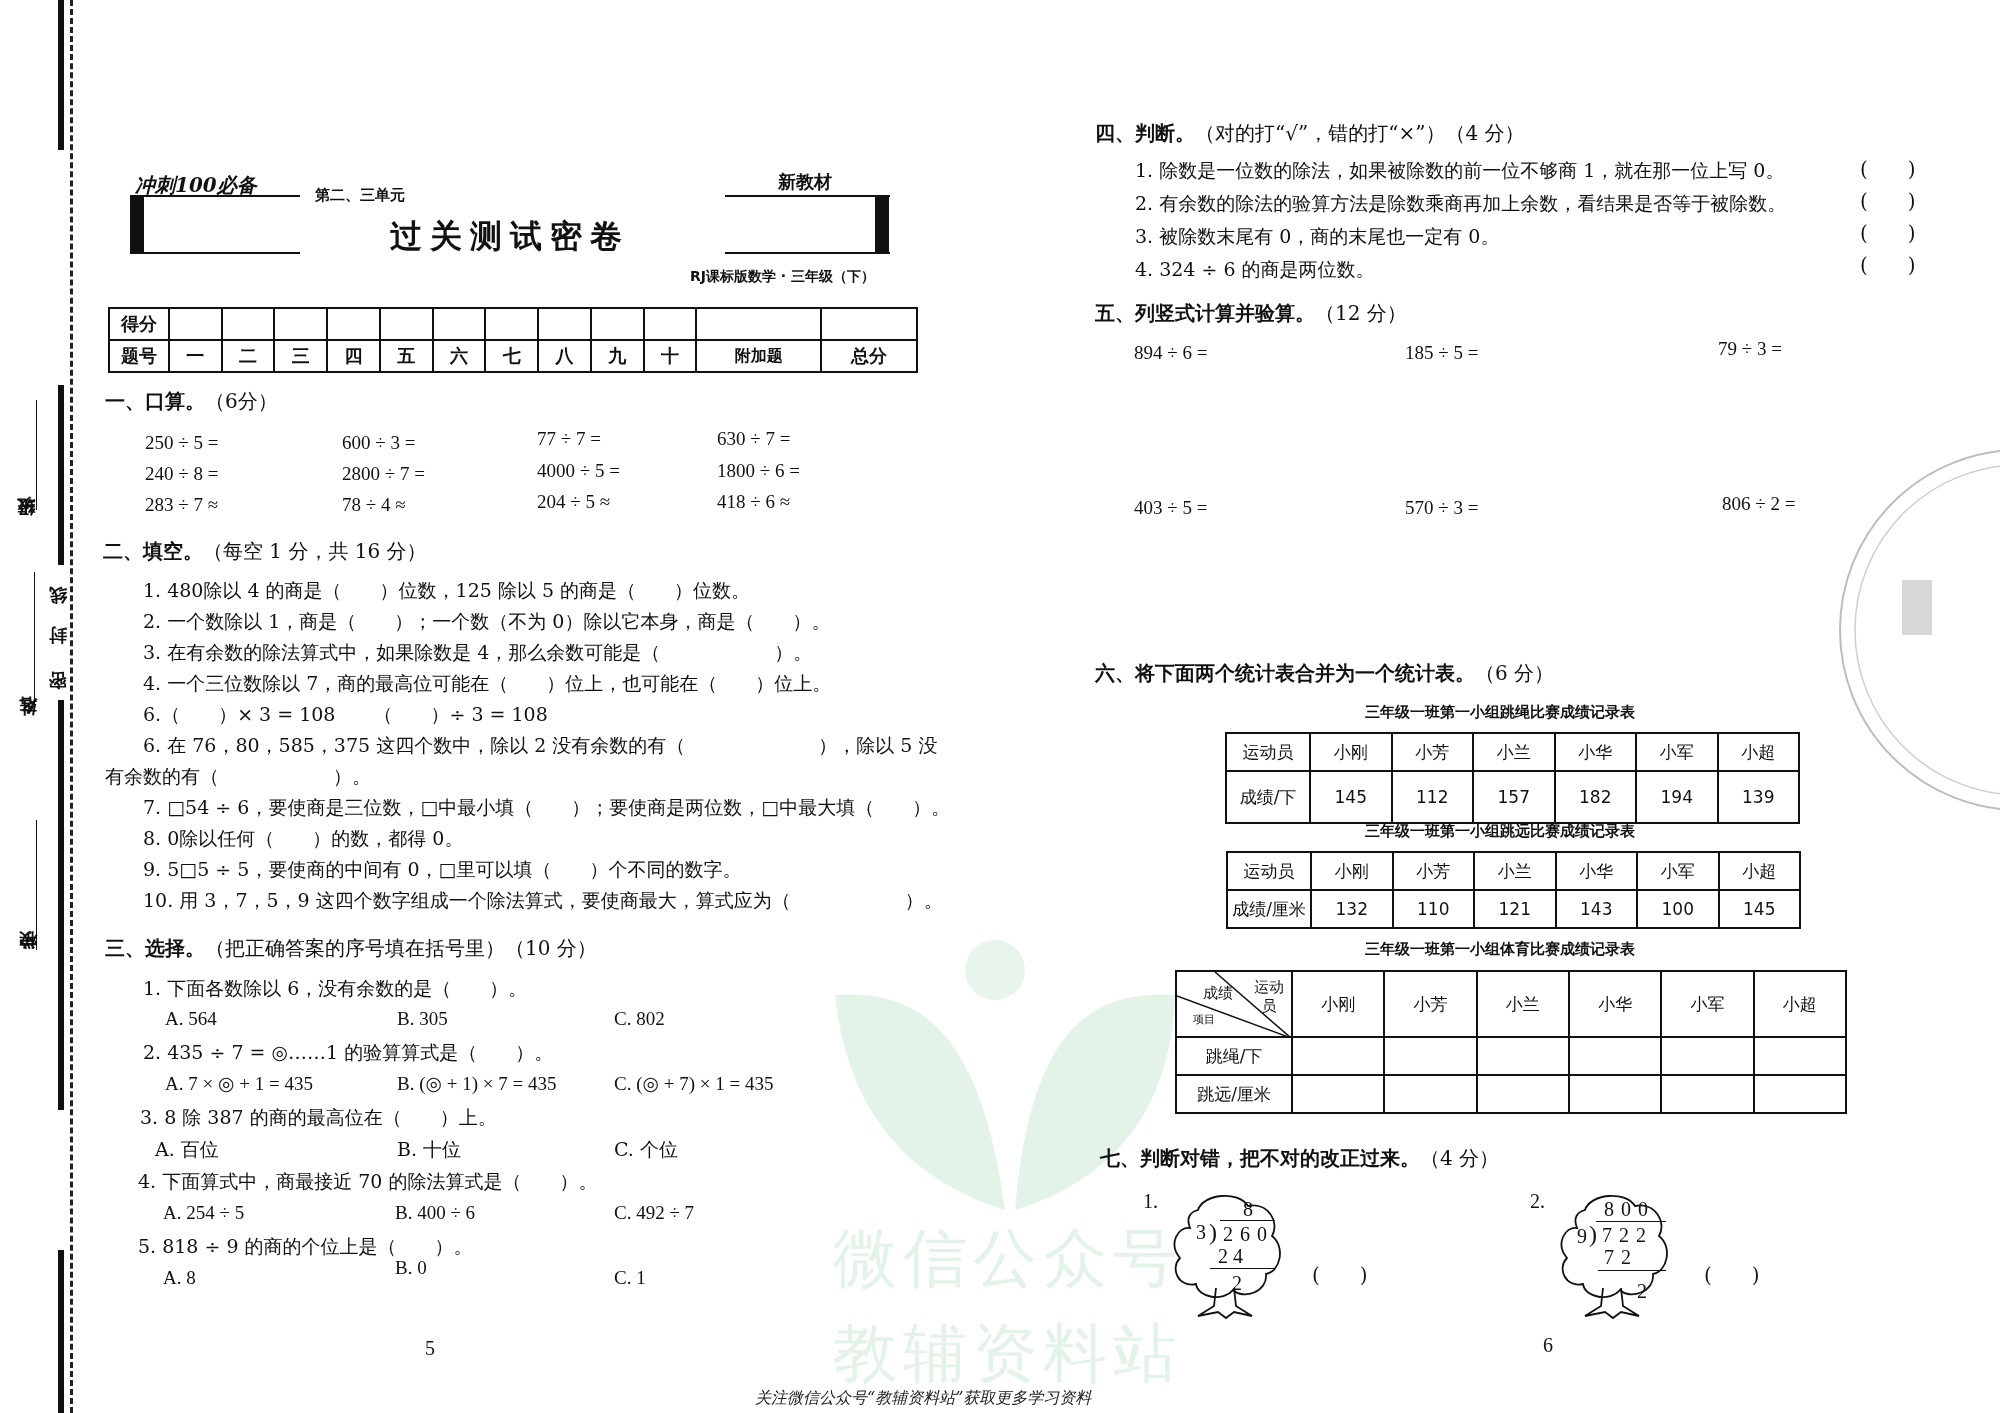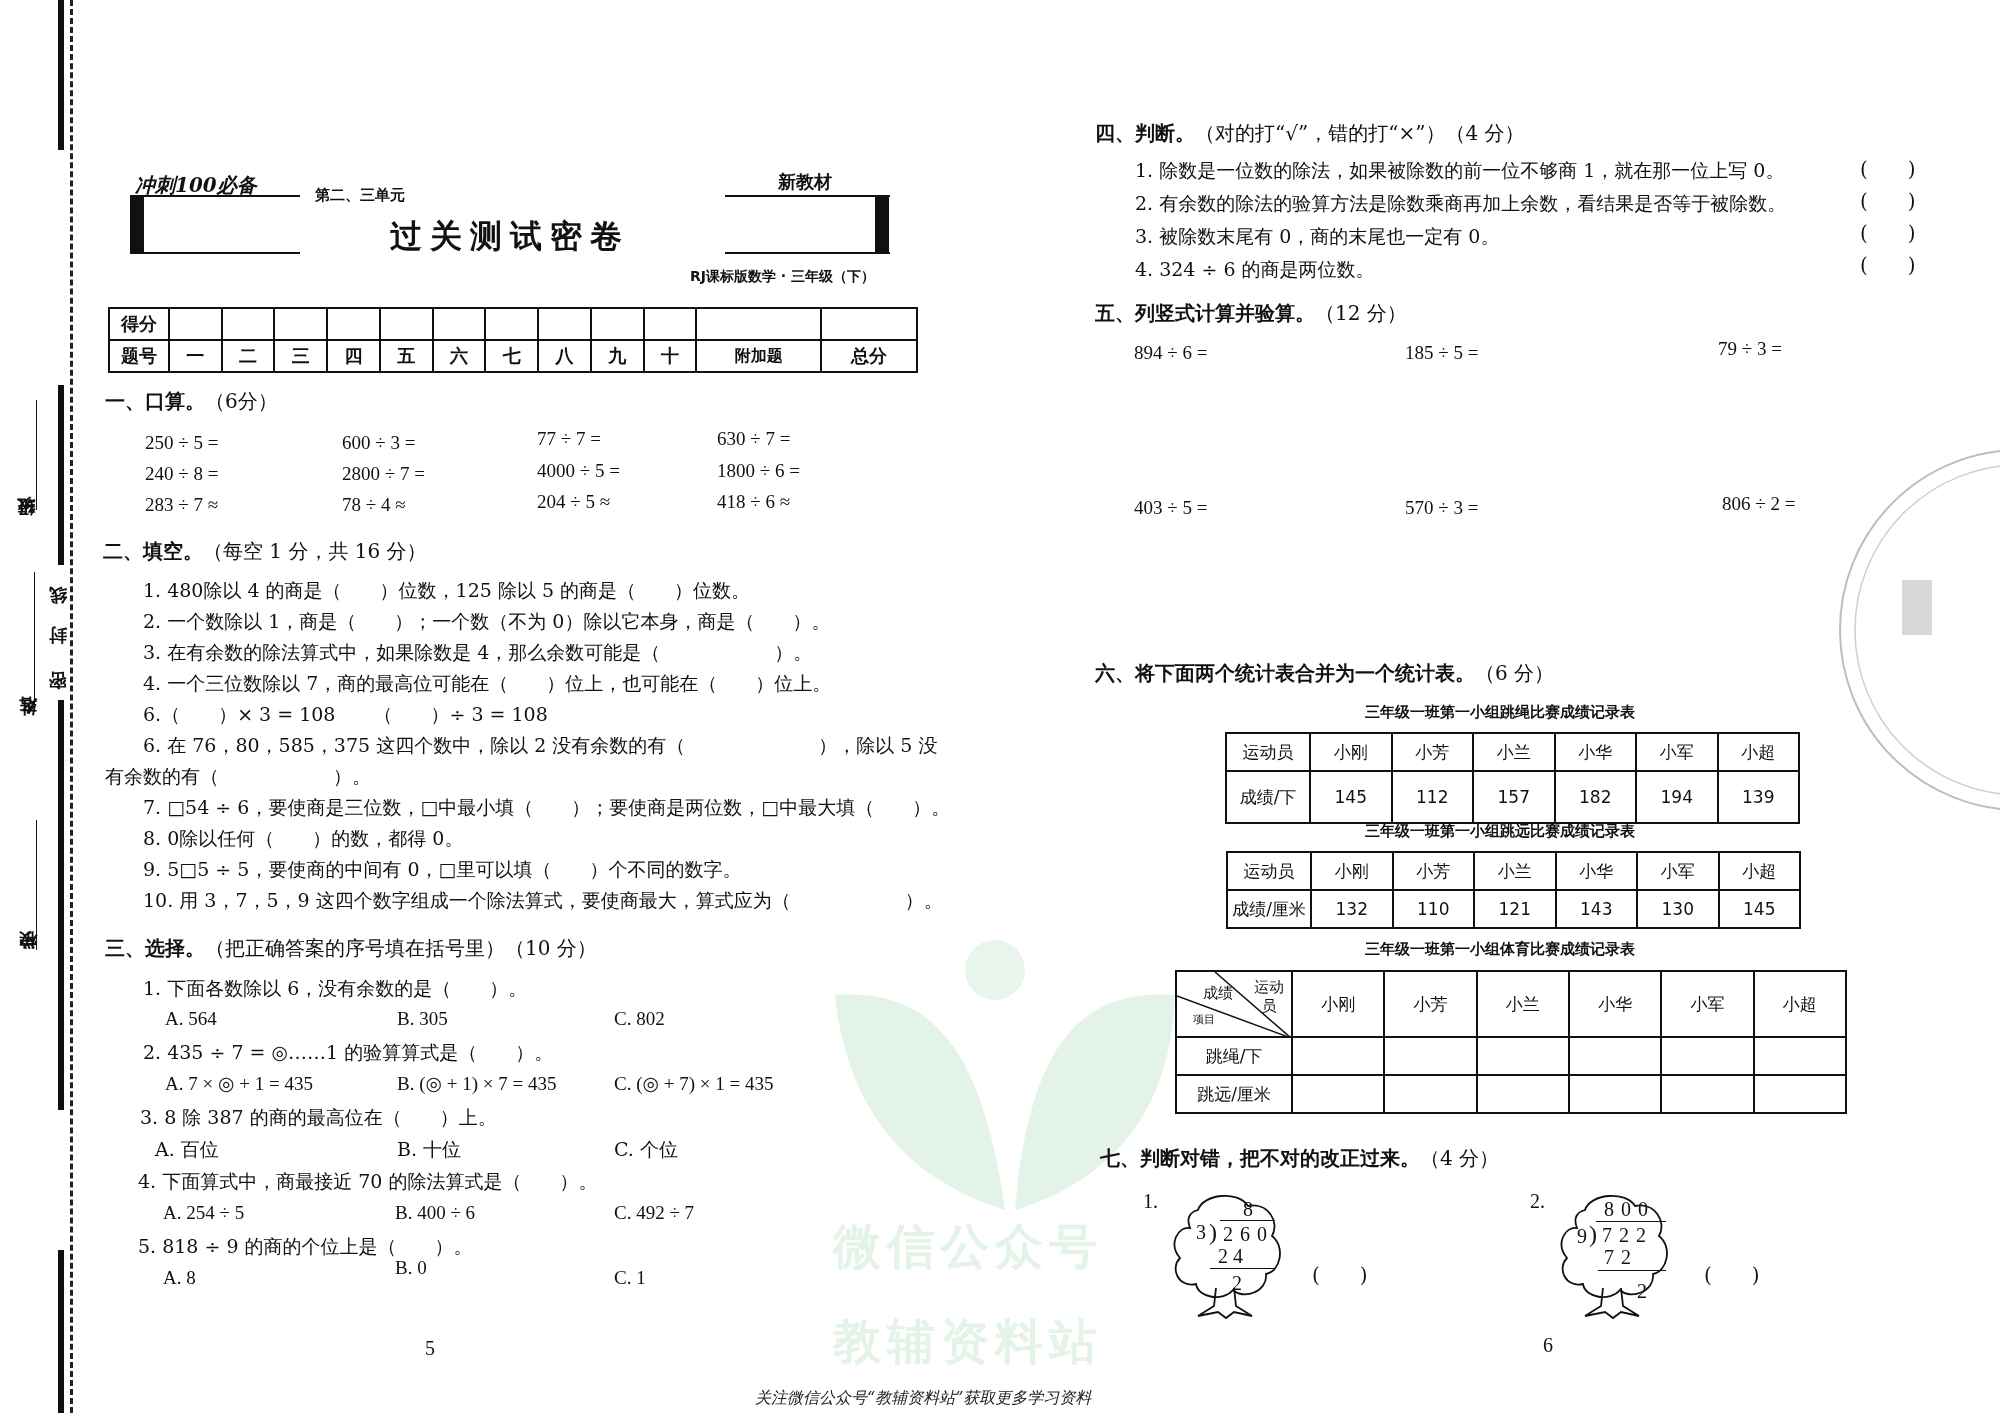--- a/index.html
+++ b/index.html
@@ -19,21 +19,21 @@
   .vert { position:absolute; writing-mode:vertical-rl; transform:rotate(180deg); font-size:18px; font-weight:bold; font-family:"DejaVu Sans",sans-serif; }
   .uline { position:absolute; width:0; border-left:1.5px solid #111; }
   
   .brand { font-style:italic; font-weight:bold; font-size:20px; }
   .title-big { font-size:32px; font-weight:bold; letter-spacing:8px; font-family:"DejaVu Serif",serif; }
   table { border-collapse:collapse; }
   .score-table td { border:2px solid #111; height:28px; text-align:center; font-size:18px; font-weight:bold; }
   .stat-table td { border:2px solid #111; text-align:center; font-size:17px; font-family:"DejaVu Sans",sans-serif; }
   .stat-caption { position:absolute; font-family:"DejaVu Sans",sans-serif; font-weight:bold; font-size:15px; white-space:nowrap; }
   .paren-box { position:absolute; font-size:20px; white-space:pre; }
-  .watermark-text { position:absolute; font-family:"DejaVu Sans",sans-serif; font-weight:bold; color:#e3f3e8; font-size:48px; letter-spacing:6px; white-space:nowrap; }
+  .watermark-text { position:absolute; font-family:"DejaVu Sans",sans-serif; font-weight:normal; color:#e3f3e8; font-size:64px; letter-spacing:6px; white-space:nowrap; }
   .footer-note { position:absolute; font-size:16px; font-style:italic; white-space:nowrap; color:#222; }
   .tree-num { position:absolute; font-size:20px; font-family:"Liberation Serif",serif; }
 </style>
 </head>
 <body>
 
 <div class="binding-dash"></div>
 <div class="bar" style="left:58px;top:0;height:150px;"></div>
 <div class="bar" style="left:58px;top:385px;height:180px;"></div>
 <div class="bar" style="left:58px;top:700px;height:410px;"></div>
@@ -225,21 +225,21 @@
     <td>小华</td>
     <td>小军</td>
     <td>小超</td>
   </tr>
   <tr style="height:38px;">
     <td>成绩/厘米</td>
     <td>132</td>
     <td>110</td>
     <td>121</td>
     <td>143</td>
-    <td>130</td>
+    <td>100</td>
     <td>145</td>
   </tr>
 </tbody>
   </table>
 
 <div class="stat-caption" style="left:1365px;top:940px;">三年级一班第一小组体育比赛成绩记录表</div>
 <table class="stat-table abs" style="left:1175px;top:970px;width:672px;">
   <tbody>
       <tr style="height:66px;">
     <td style="width:114px;position:relative;padding:0;">

